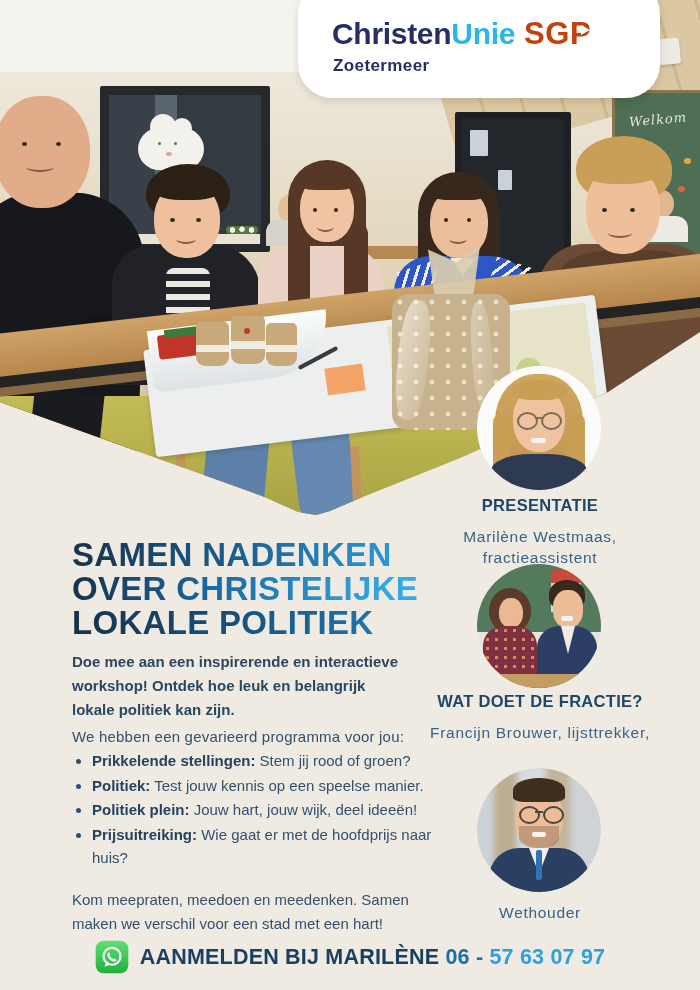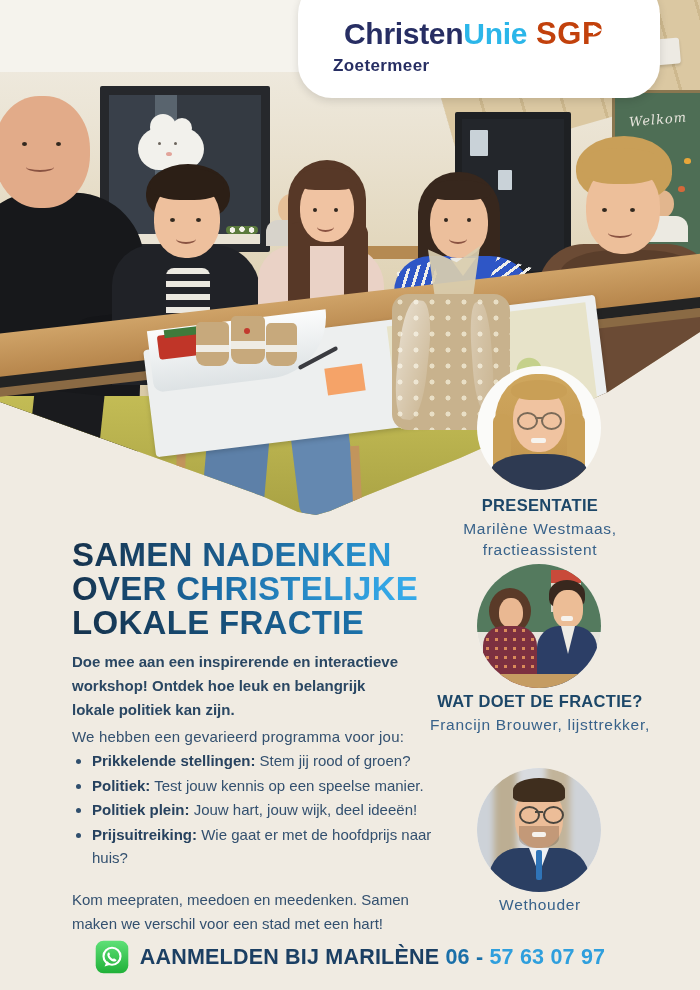--- a/index.html
+++ b/index.html
@@ -98,21 +98,21 @@
   .gift-top{left:428px;top:246px;width:52px;height:58px;background:#d9cdaf;opacity:.92;
     clip-path:polygon(15% 100%,85% 100%,100% 0,55% 28%,0 6%);}
   .gift-body{left:392px;top:294px;width:118px;height:136px;border-radius:16px;background:
     radial-gradient(#e9dfc6 2.2px,transparent 2.8px) 0 0/16px 16px,#c8b28d;}
   .cello{background:linear-gradient(100deg,rgba(255,255,255,.55),rgba(255,255,255,.08));border-radius:40%;}
 
   
   .badge{left:298px;top:-20px;width:362px;height:118px;background:#fff;border-radius:34px;
     box-shadow:0 3px 8px rgba(0,0,0,.12);}
   .logo-row{left:332px;top:16px;font-weight:bold;font-size:30px;letter-spacing:-.3px;white-space:nowrap;}
-  .lg-christen{color:#272e63;margin-left:12px;}
+  .lg-christen{color:#272e63;}
   .lg-unie{color:#2bb6e9;}
   .lg-sgp{color:#c2410c;font-weight:800;font-size:31px;letter-spacing:.5px;position:relative;margin-left:9px;}
   .sgp-flag{position:absolute;right:1px;top:9px;width:0;height:0;border-left:9px solid #fff;
     border-top:5px solid transparent;border-bottom:5px solid transparent;}
   .lg-city{left:333px;top:56px;font-weight:bold;font-size:17px;color:#272e63;letter-spacing:.4px;}
 
   
   .headline{left:72px;top:538px;width:360px;font-weight:bold;font-size:33px;line-height:34px;letter-spacing:.3px;}
   .h-line{display:block;color:transparent;-webkit-background-clip:text;background-clip:text;}
   .h-line1{background-image:linear-gradient(90deg,#16324c 0%,#1b5d8e 45%,#2ba1e2 95%);}
@@ -124,21 +124,21 @@
   .bullets li{margin:0 0 1px 0;}
   .bullets li::marker{color:#2f4e6d;}
   .b-lead{font-weight:bold;color:#27425f;}
   .closing{left:72px;top:888px;width:340px;font-size:15px;line-height:24px;color:#33506f;}
 
   
   .circle{left:477px;width:124px;height:124px;border-radius:50%;overflow:hidden;background:#fbfbf9;}
   .circle .abs{position:absolute;}
   .cap{left:395px;width:290px;text-align:center;}
   .cap-title{font-weight:bold;font-size:16.5px;color:#1d4768;letter-spacing:.3px;}
-  .cap-sub{font-size:15.5px;line-height:21px;color:#38628a;letter-spacing:.7px;margin-top:3px;}
+  .cap-sub{font-size:15.5px;line-height:21px;color:#38628a;letter-spacing:.7px;margin-top:11px;}
   .glass{width:17px;height:14px;border:2px solid #7a6a58;border-radius:50%;}
   .glass-bridge{width:8px;height:2px;background:#7a6a58;}
   .teeth{background:#f6f3ee;border-radius:2px;}
   .c2-board{left:0;top:0;width:124px;height:68px;background:#547a5e;}
   .c2-wall{left:0;top:68px;width:124px;height:56px;background:#e7e4dc;}
   .c2-poster{left:74px;top:6px;width:30px;height:42px;background:
     linear-gradient(180deg,#c94a3a 0 30%,#ddd6c8 30% 60%,#3a62a8 60% 75%,#ddd6c8 75%);}
   .c3-bg{left:-8px;top:-8px;width:140px;height:140px;filter:blur(3px);background:
     linear-gradient(90deg,#cdd2d8 0 18%,#bcae93 18% 34%,#d8dbdf 34% 55%,#c2b49a 55% 72%,#cfd3d8 72%);}
 
@@ -268,21 +268,21 @@
 
   <div class="abs badge"></div>
   <div class="abs logo-row">
     <span class="lg-christen">Christen</span><span class="lg-unie">Unie</span><span class="lg-sgp"><span>SGP</span><span class="sgp-flag"></span></span>
   </div>
   <div class="abs lg-city">Zoetermeer</div>
 
   <h1 class="abs headline" style="margin:0;">
     <span class="h-line h-line1">SAMEN NADENKEN</span>
     <span class="h-line h-line2">OVER CHRISTELIJKE</span>
-    <span class="h-line h-line3">LOKALE FRACTIE</span>
+    <span class="h-line h-line3">LOKALE POLITIEK</span>
   </h1>
 
   <p class="abs intro" style="margin:0;">Doe mee aan een inspirerende en interactieve workshop! Ontdek hoe leuk en belangrijk lokale politiek kan zijn.</p>
   <p class="abs program-label" style="margin:0;">We hebben een gevarieerd programma voor jou:</p>
 
   <ul class="abs bullets">
     <li><span class="b-lead">Prikkelende stellingen:</span><span> Stem jij rood of groen?</span></li>
     <li><span class="b-lead">Politiek:</span><span> Test jouw kennis op een speelse manier.</span></li>
     <li><span class="b-lead">Politiek plein:</span><span> Jouw hart, jouw wijk, deel ideeën!</span></li>
     <li><span class="b-lead">Prijsuitreiking:</span><span> Wie gaat er met de hoofdprijs naar huis?</span></li>

